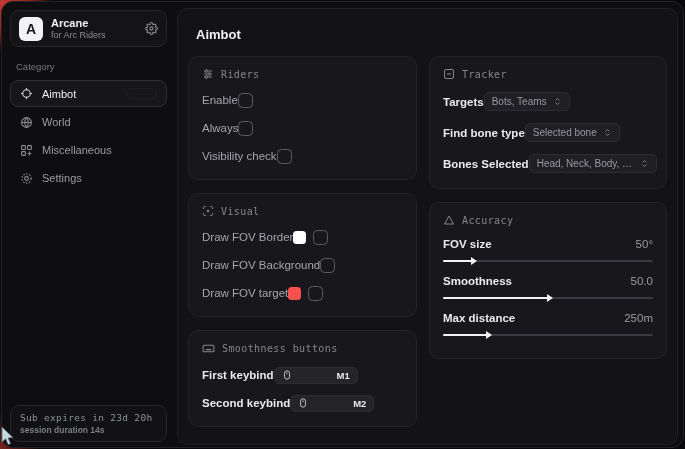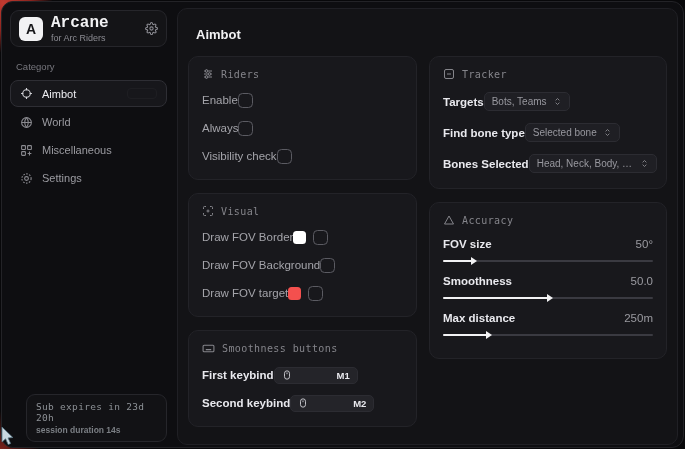--- a/index.html
+++ b/index.html
@@ -30,21 +30,21 @@
     display:flex; align-items:center; gap:8px;
     border:1px solid #26262b; background:#141417; border-radius:9px;
     padding:6px 8px; height:37px;
   }
   .logo {
     width:24px; height:24px; border-radius:6px; background:#f2f2f4;
     color:#17171a; font-weight:bold; font-size:14px;
     display:flex; align-items:center; justify-content:center; flex:none;
   }
   .brand-text { flex:1; line-height:1.15; }
-  .brand-title { font-size:16px; font-weight:bold; color:#f2f2f4;font-family:Liberation Mono, monospace; }
+  .brand-title { font-size:11px; font-weight:bold; color:#f2f2f4; }
   .brand-sub { font-size:9px; color:#8b8b92; }
   .brand-gear { color:#8b8b92; display:flex; }
 
   .category-label { font-size:9.5px; color:#77777e; margin:14px 0 8px 6px; }
 
   .nav-item {
     display:flex; align-items:center; gap:9px;
     height:26px; padding:0 9px; margin-bottom:2px;
     border:1px solid transparent; border-radius:8px;
     color:#9b9ba1; font-size:11px; cursor:pointer;
@@ -53,21 +53,20 @@
   .nav-item.selected {
     border-color:#2e2e34; background:#17171b; color:#ececf0; height:27px;
   }
   .nav-item.selected .nico { color:#d5d5da; }
   .nav-hint { margin-left:auto; width:30px; height:11px; border:1px solid #232328; border-radius:4px; opacity:.6; }
 
   .sidebar-footer {
     position:absolute; left:8px; right:8px; bottom:5px;
     border:1px solid #26262b; border-radius:9px; background:#121215;
     padding:6px 9px;
-    margin-left:16px;
   }
   .sub-line1 { font-family:"DejaVu Sans Mono","Liberation Mono",monospace; font-size:9.5px; color:#8d9196; letter-spacing:.3px; }
   .sub-line2 { font-size:8.5px; color:#7b7f84; font-weight:bold; margin-top:2px; }
 
   
   .main {
     position:absolute; left:175px; top:6px; width:501px; height:437px;
     background:#131316; border:1px solid #202025; border-radius:10px;
     padding:12px 10px 12px 10px;
   }

